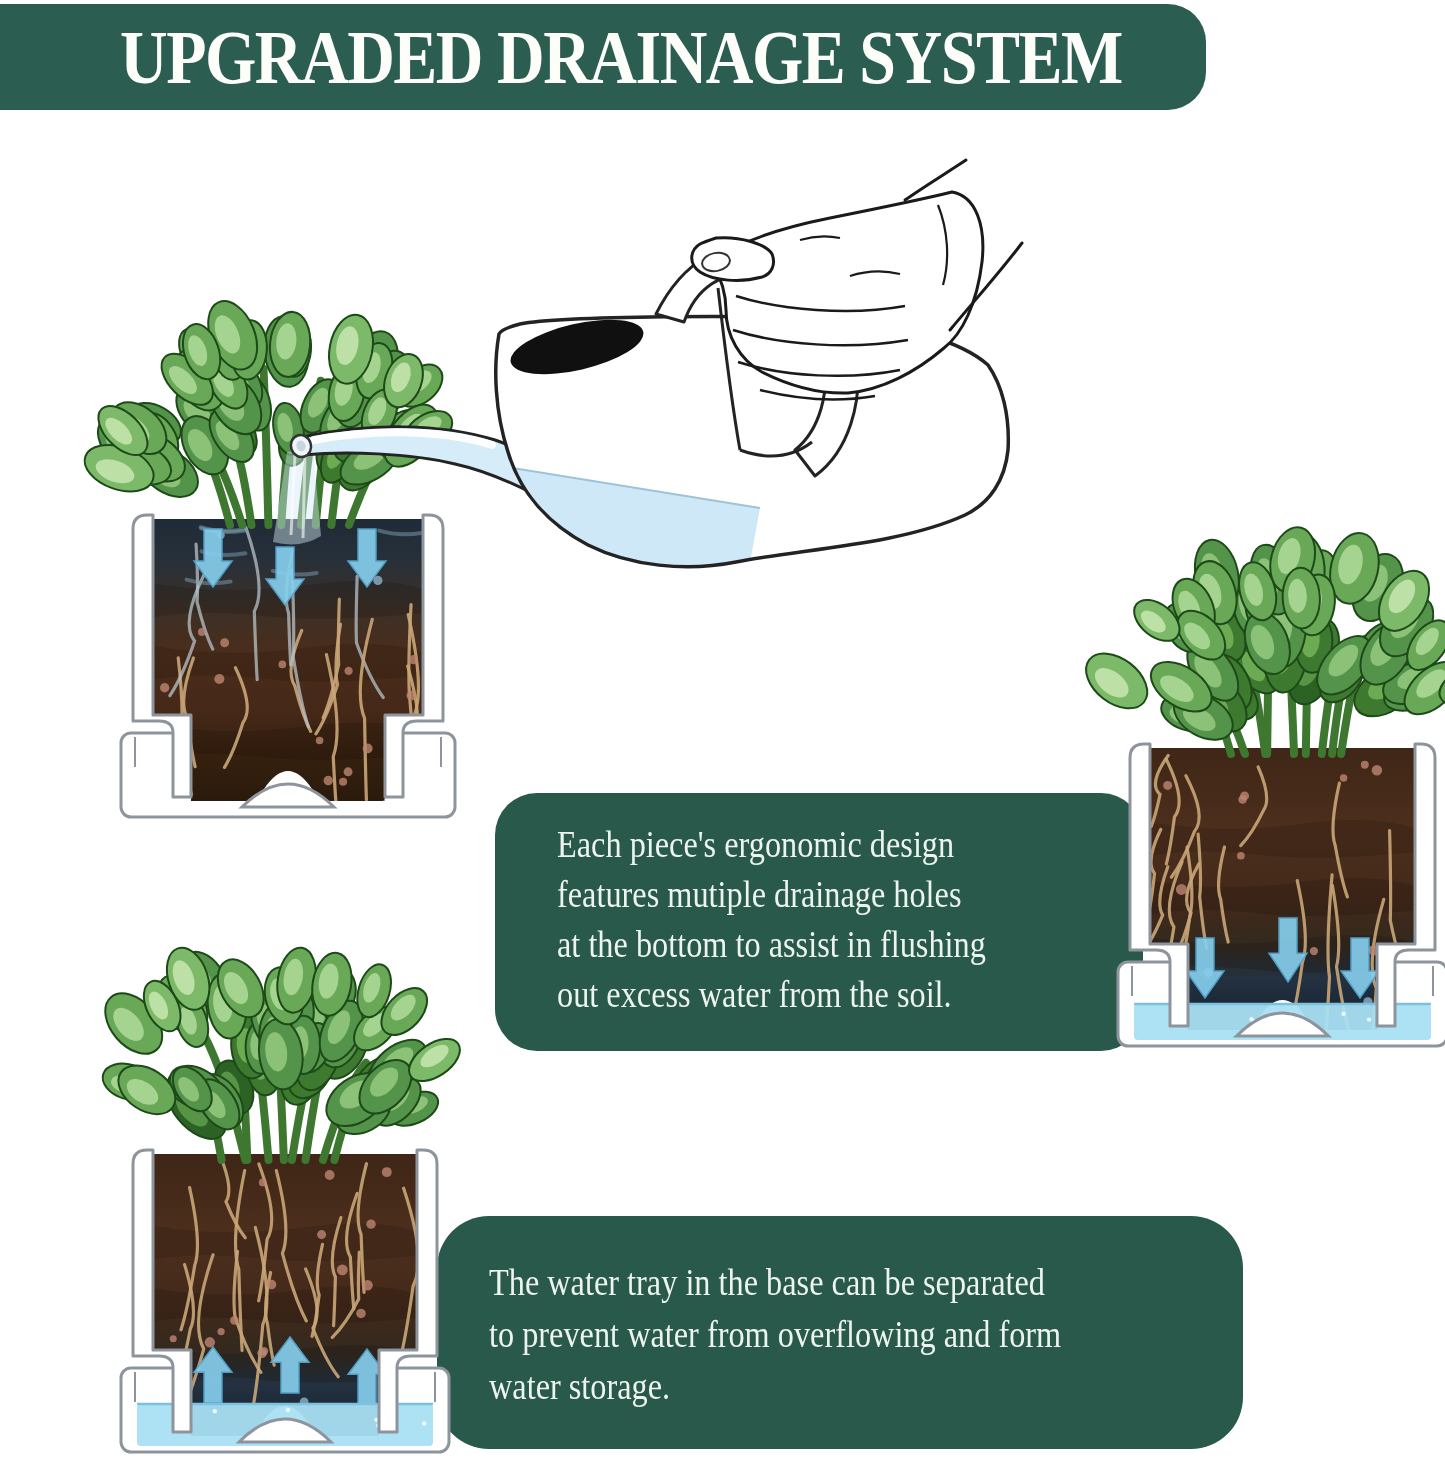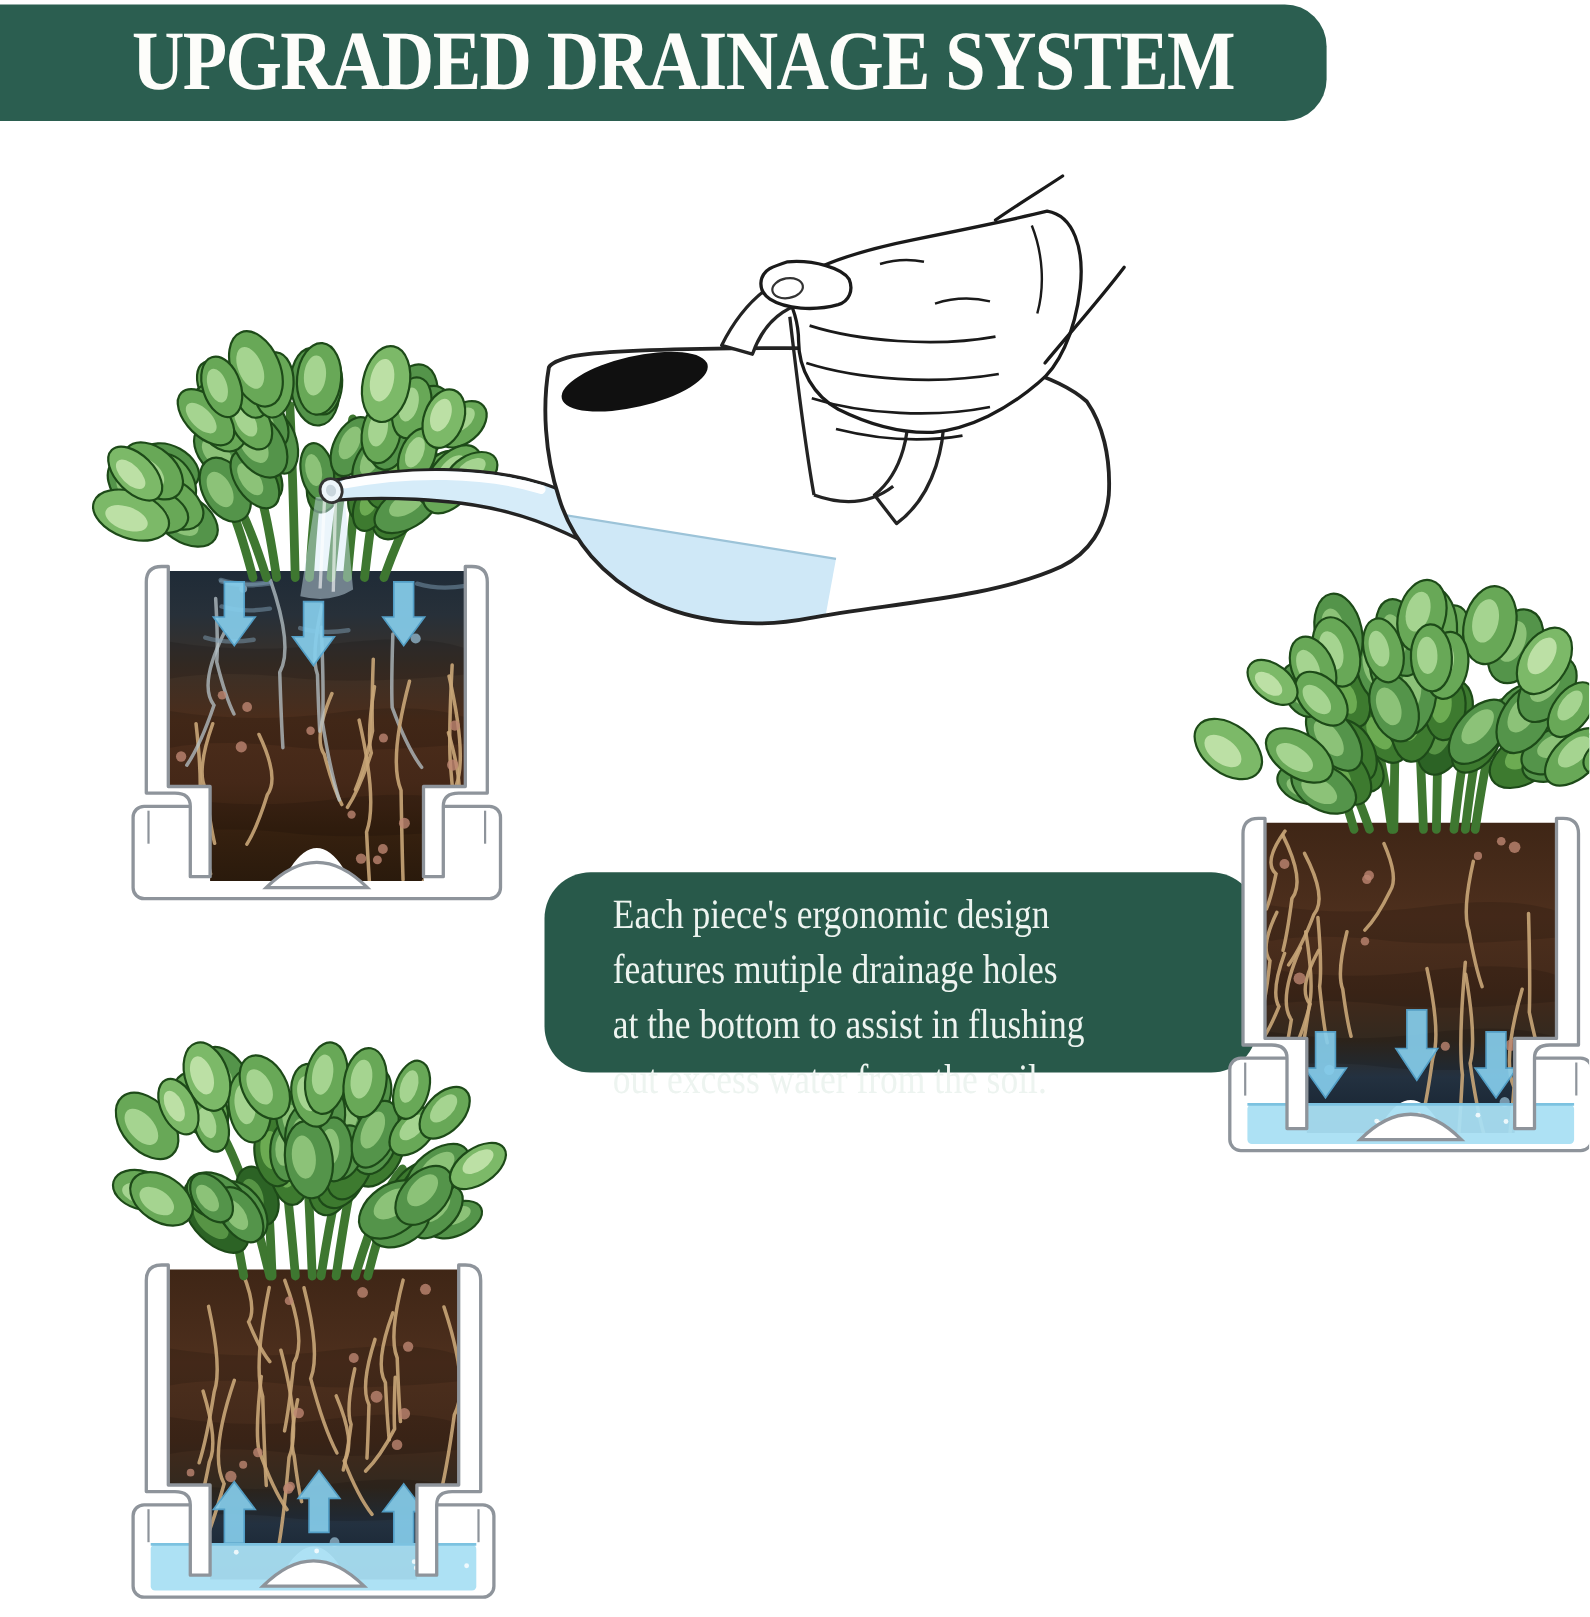--- a/index.html
+++ b/index.html
@@ -1,36 +1,41 @@
 <!DOCTYPE html>
 <html style="--banner: #2b5e50; --callout: #28594a;"><head>
 <meta charset="utf-8">
 <style>
 html,body{margin:0;padding:0;background:#fff}
 #canvas{position:relative;width:1445px;height:1470px;background:#fff;overflow:hidden;font-family:Liberation Serif, serif}
 .banner{position:absolute;left:0;top:4px;width:1206px;height:106px;background:var(--banner,#2b5e50);border-radius:0 38px 38px 0;display:flex;align-items:center;z-index:1}
 .banner-text{color:#fdfdfa;font-weight:bold;font-size:66px;letter-spacing:-1.5px;padding-left:120px;transform:scaleY(1.16);transform-origin:left center;white-space:nowrap}
 .callout{position:absolute;background:var(--callout,#28594a);color:#edf4f0;font-size:38px;box-sizing:border-box;z-index:1}
 .callout p{margin:0;white-space:nowrap;transform:scaleX(0.85);transform-origin:left center}
-.callout1{left:495px;top:793px;width:648px;height:182px;border-radius:42px;padding:14px 0 0 62px;line-height:50px}
+.callout1{left:495px;top:793px;width:648px;height:258px;border-radius:42px;padding:26px 0 0 62px;line-height:50px}
 .callout2{left:437px;top:1216px;width:806px;height:233px;border-radius:52px;padding:40px 0 0 52px;line-height:52px}
 #art{position:absolute;left:0;top:0;z-index:3;pointer-events:none}
 </style>
 </head>
 <body>
 
 <div id="canvas">
   <div class="banner">
     <span class="banner-text">UPGRADED DRAINAGE SYSTEM</span>
   </div>
   <div class="callout callout1">
     <p>Each piece's ergonomic design</p>
     <p>features mutiple drainage holes</p>
     <p>at the bottom to assist in flushing</p>
     <p>out excess water from the soil.</p>
+  </div>
+  <div class="callout callout2">
+    <p>The water tray in the base can be separated</p>
+    <p>to prevent water from overflowing and form</p>
+    <p>water storage.</p>
   </div>
   <svg id="art" width="1445" height="1470" viewBox="0 0 1445 1470">
       <defs>
         <linearGradient id="soilA" x1="0" y1="0" x2="0" y2="1">
           <stop offset="0" stop-color="#1f2b37"></stop>
           <stop offset="0.14" stop-color="#273039"></stop>
           <stop offset="0.3" stop-color="#3a3028"></stop>
           <stop offset="0.48" stop-color="#4b2d1b"></stop>
           <stop offset="0.68" stop-color="#452818"></stop>
           <stop offset="0.85" stop-color="#35200f"></stop>

